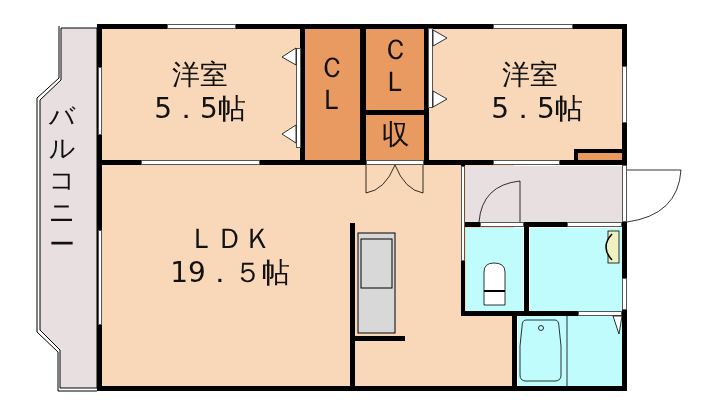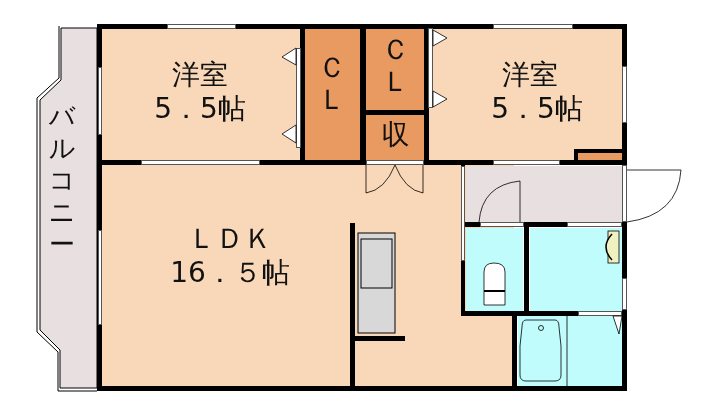--- a/index.html
+++ b/index.html
@@ -96,21 +96,21 @@
   <line x1="567" y1="316" x2="567" y2="386" stroke="#000" stroke-width="0.8"></line>
 
   <polygon points="613,316 622,316 619,334" fill="#fff" stroke="#000" stroke-width="0.8"></polygon>
 </svg>
 
 <div class="label" style="left:150px;top:58px;width:100px;font-size:28px;">洋室</div>
 <div class="label" style="left:115px;top:92px;width:170px;font-size:28px;">5．5帖</div>
 <div class="label" style="left:480px;top:58px;width:100px;font-size:28px;">洋室</div>
 <div class="label" style="left:452px;top:92px;width:170px;font-size:28px;">5．5帖</div>
 <div class="label" style="left:160px;top:222px;width:140px;font-size:28px;">ＬＤＫ</div>
-<div class="label" style="left:135px;top:256px;width:190px;font-size:28px;">16．５帖</div>
+<div class="label" style="left:135px;top:256px;width:190px;font-size:28px;">19．５帖</div>
 <div class="label" style="left:304px;top:52px;width:56px;font-size:28px;line-height:32px;">Ｃ
 Ｌ</div>
 <div class="label" style="left:366px;top:34px;width:59px;font-size:28px;line-height:32px;">Ｃ
 Ｌ</div>
 <div class="label" style="left:366px;top:118px;width:59px;font-size:28px;">収</div>
 <div class="label" style="left:42px;top:100px;width:40px;font-size:26px;line-height:32px;">バ
 ル
 コ
 ニ
 ー</div>

